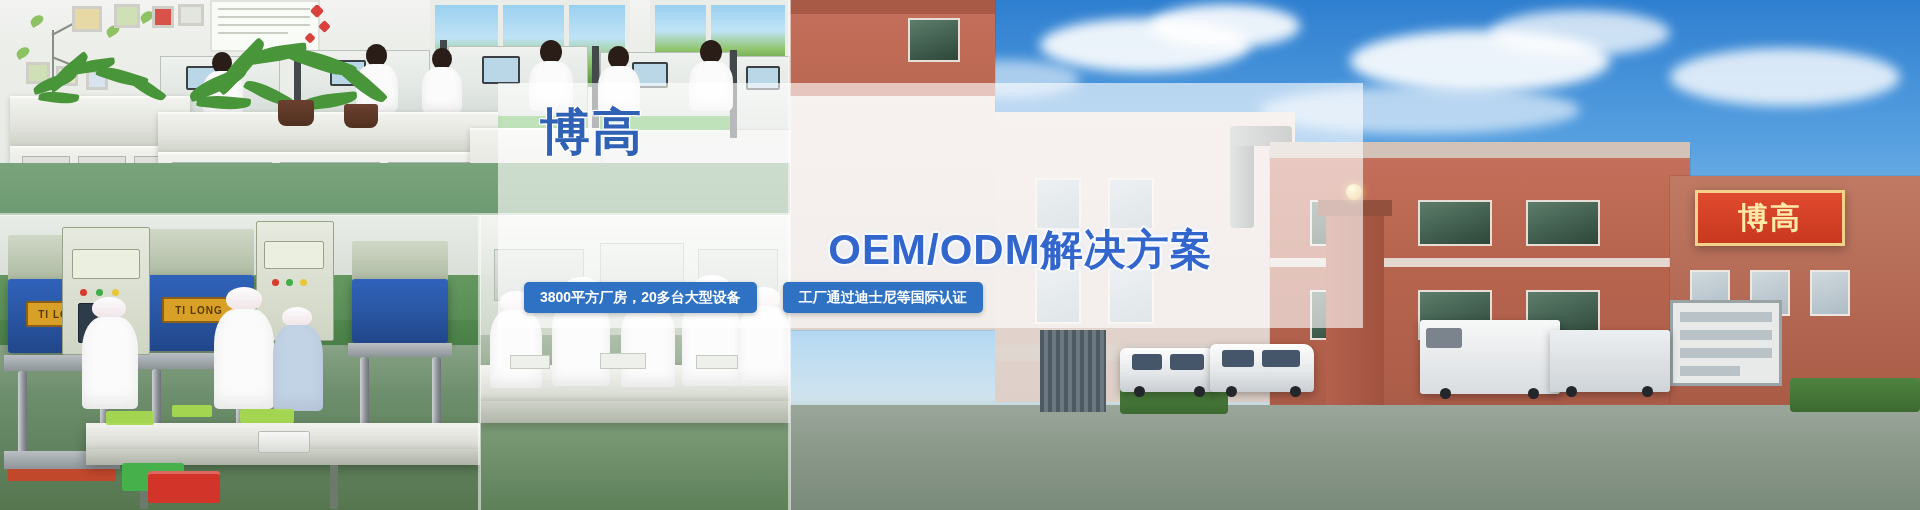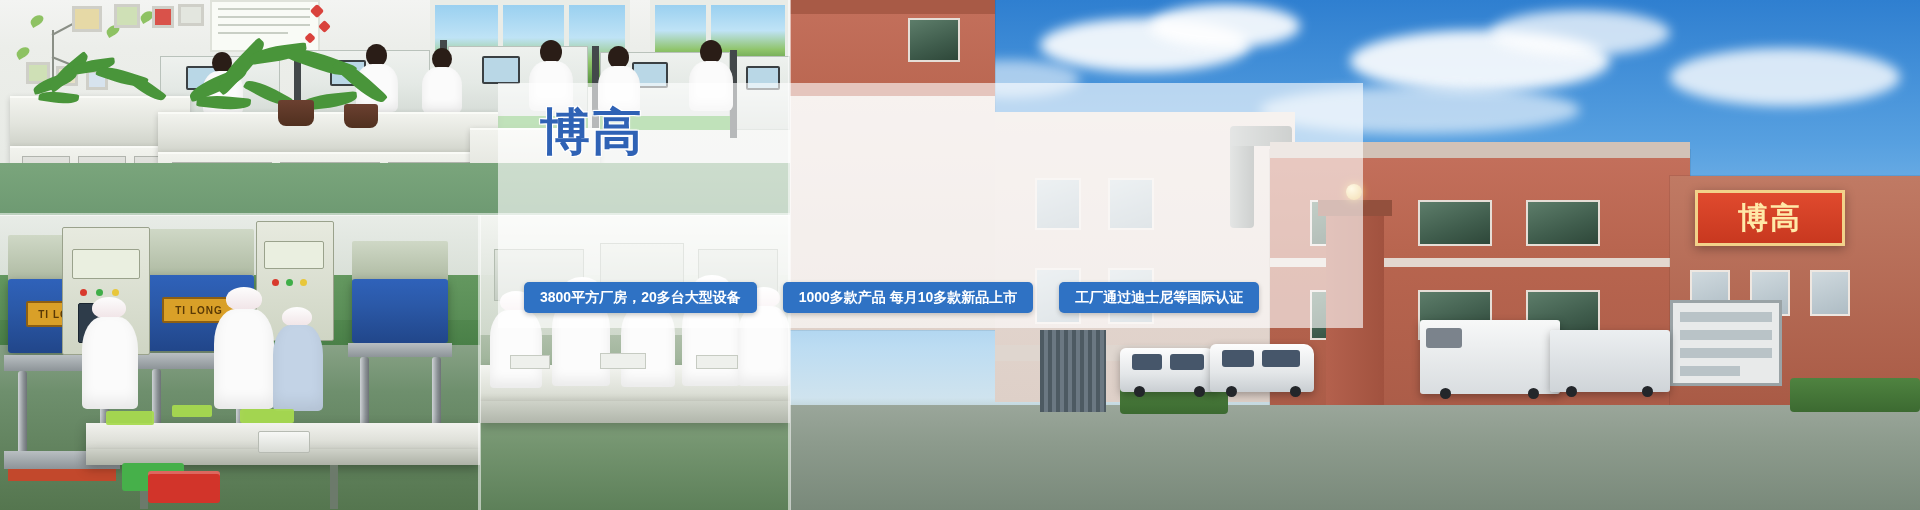--- a/index.html
+++ b/index.html
@@ -528,21 +528,21 @@
   <div class="seam" style="left:788px;top:0;width:3px;height:510px;"></div>
   <div class="seam" style="left:0;top:213px;width:790px;height:3px;"></div>
   <div class="seam" style="left:478px;top:215px;width:3px;height:295px;"></div>
 
   <div class="overlay-panel"></div>
 
   <div class="copy">
     <div class="line1">
       <span class="brand">博高</span>
     </div>
+    <div class="line3">OEM/ODM解决方案</div>
   </div>
 
   <div class="badges">
     <div class="badge">3800平方厂房，20多台大型设备</div>
-    <div class="badge">1000多款产品  每月10多款新品上市</div>
     <div class="badge">工厂通过迪士尼等国际认证</div>
   </div>
 
 </div>
 
 </body></html>

